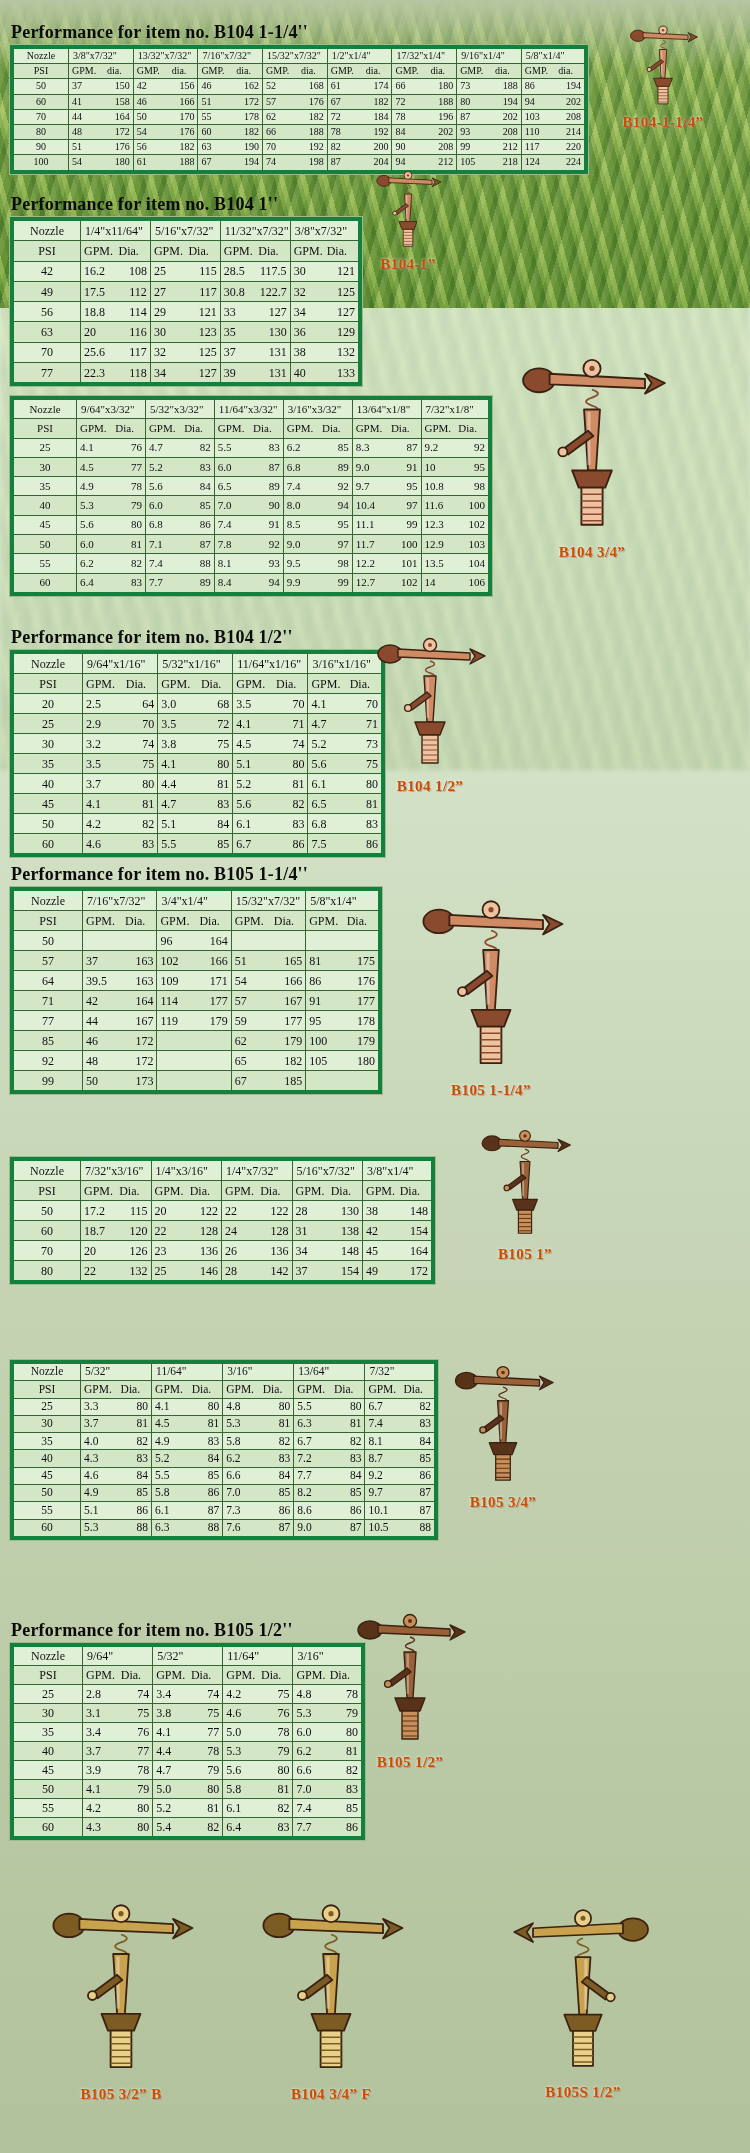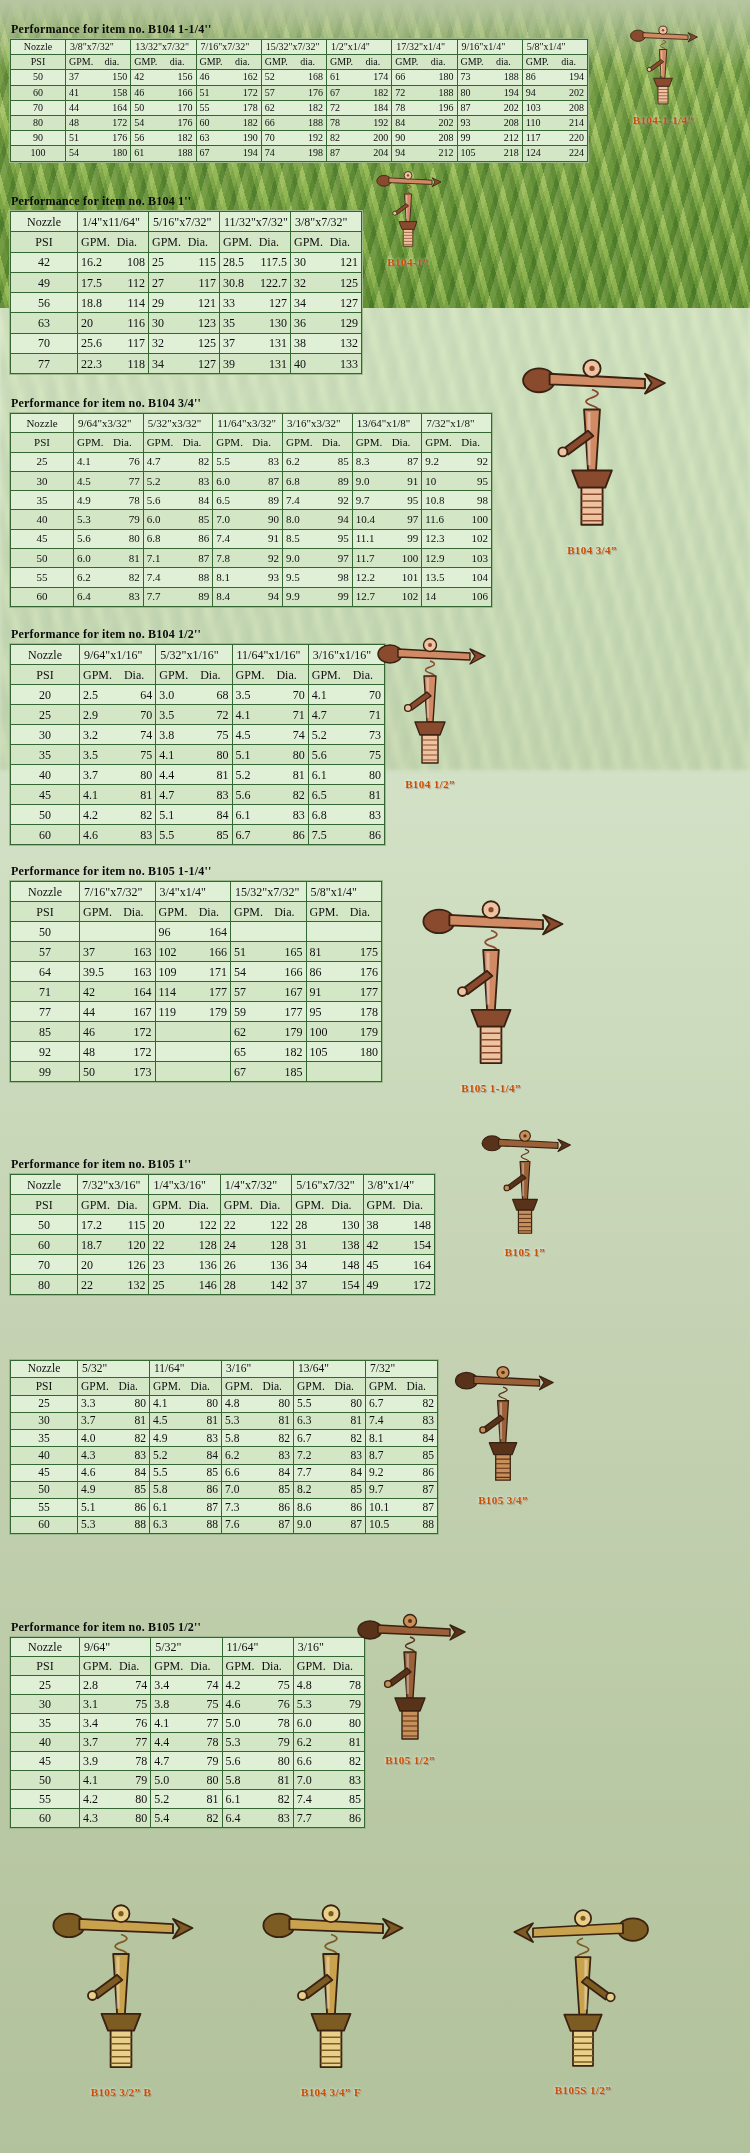--- a/index.html
+++ b/index.html
@@ -14,23 +14,23 @@
   .grass{position:absolute;left:0;top:1845;width:750px;height:308px;pointer-events:none;
     background:
       repeating-linear-gradient(75deg, rgba(46,94,22,.38) 0 5px, rgba(116,160,60,.38) 5px 9px, rgba(176,205,100,.38) 9px 14px, rgba(72,120,34,.38) 14px 21px),
       repeating-linear-gradient(106deg, rgba(150,188,78,.42) 0 7px, rgba(86,134,44,.42) 7px 12px, rgba(198,220,128,.42) 12px 18px),
       linear-gradient(180deg,#b6c79c 0%, #97b46c 22%, #7ba150 50%, #68933f 78%, #5d8a38 100%);}
   .grass:before{content:"";position:absolute;left:0;top:0;width:100%;height:70px;
       background:linear-gradient(180deg,#b7c6a1 0%,rgba(183,198,161,0) 100%);}
 
   
   .tbl{position:absolute;color:#101010;}
-  .tbl h2{margin:0 0 2px 1px;font-size:12px;font-weight:bold;color:#0b0b0b;letter-spacing:.2px;}
+  .tbl h2{margin:0 0 2px 1px;font-size:18px;font-weight:bold;color:#0b0b0b;letter-spacing:.2px;}
   .tbl table{border-collapse:collapse;table-layout:fixed;background:#bef264;
-             border:1px solid #15803d;box-shadow:0 0 0 1px #9dbb8e;}
+             border:4px solid #15803d;box-shadow:0 0 0 1px #9dbb8e;}
   .tbl th,.tbl td{border:1px solid #336633;height:var(--rh,18px);padding:0 3px;
              font-weight:normal;vertical-align:middle;line-height:1;overflow:hidden;white-space:nowrap;}
   .tbl tr:nth-child(even){background:#d3e6c6;}
   .tbl tr:nth-child(odd){background:#e0f0d6;}
   .tbl .pc{text-align:center;}
   .tbl .size{text-align:left;padding-left:4px;}
   .tbl .pair .g{float:left;}
   .tbl .pair .d{float:right;}
   .tbl .u .g{float:left;}
   .tbl .u .d{float:right;padding-right:8px;}
@@ -39,21 +39,21 @@
   #s2{left:10px;top:396px;--rh:18.3px;font-size:11px;}  #s2 table{width:482px;} #s2 .pc{width:56px;}
   #s3{left:10px;top:627px;--rh:19px;font-size:12px;}    #s3 table{width:375px;} #s3 .pc{width:62px;}
   #s4{left:10px;top:864px;--rh:19px;font-size:12px;}    #s4 table{width:372px;} #s4 .pc{width:62px;}
   #s5{left:10px;top:1157px;--rh:19px;font-size:12px;}   #s5 table{width:425px;} #s5 .pc{width:60px;}
   #s6{left:10px;top:1360px;--rh:16.3px;font-size:11.5px;} #s6 table{width:428px;} #s6 .pc{width:60px;}
   #s7{left:10px;top:1620px;--rh:18px;font-size:12px;}   #s7 table{width:355px;} #s7 .pc{width:62px;}
 
   
   .prod{position:absolute;margin:0;text-align:center;}
   .prod svg{display:block;margin:0 auto;}
-  .prod figcaption{margin-top:2px;font-weight:bold;font-size:11px;color:#c94f00;letter-spacing:.4px;
+  .prod figcaption{margin-top:2px;font-weight:bold;font-size:15px;color:#c94f00;letter-spacing:.4px;
       text-shadow:0 0 3px rgba(255,255,255,.95), 1px 1px 1px rgba(96,34,0,.45);}
   .copper{--m1:#d08a64;--m2:#8a4a2e;--m3:#eec3a2;}
   .brown {--m1:#9a6038;--m2:#59321a;--m3:#c89058;}
   .brass {--m1:#c9a24e;--m2:#7c5c22;--m3:#e8d08a;}
   #p0{left:592px;top:12px;}   #p0 svg{width:142px;height:100px;}
   #p1{left:342px;top:158px;}  #p1 svg{width:132px;height:96px;}
   #p2{left:502px;top:330px;}  #p2 svg{width:180px;height:212px;}
   #p3{left:346px;top:616px;}  #p3 svg{width:168px;height:160px;}
   #p4{left:383px;top:872px;padding-left:28px;}  #p4 svg{width:160px;height:208px;}
   #p5{left:436px;top:1112px;} #p5 svg{width:178px;height:132px;}
@@ -503,21 +503,20 @@
           </td>
           <td class="pair">
             <span class="g">40</span>
             <span class="d">133</span>
           </td>
         </tr>
       </tbody>
     </table>
 </section>
 <section class="tbl" id="s2">
-  <h2>Performance for item no. B104 3/4''</h2>
   <table>
       <tbody>
         <tr>
           <th class="pc">Nozzle</th>
           <th class="size">9/64"x3/32"</th>
           <th class="size">5/32"x3/32"</th>
           <th class="size">11/64"x3/32"</th>
           <th class="size">3/16"x3/32"</th>
           <th class="size">13/64"x1/8"</th>
           <th class="size">7/32"x1/8"</th>
@@ -1132,21 +1131,20 @@
           </td>
           <td class="pair">
             <span class="g"></span>
             <span class="d"></span>
           </td>
         </tr>
       </tbody>
     </table>
 </section>
 <section class="tbl" id="s5">
-  <h2>Performance for item no. B105 1''</h2>
   <table>
       <tbody>
         <tr>
           <th class="pc">Nozzle</th>
           <th class="size">7/32"x3/16"</th>
           <th class="size">1/4"x3/16"</th>
           <th class="size">1/4"x7/32"</th>
           <th class="size">5/16"x7/32"</th>
           <th class="size">3/8"x1/4"</th>
         </tr>

